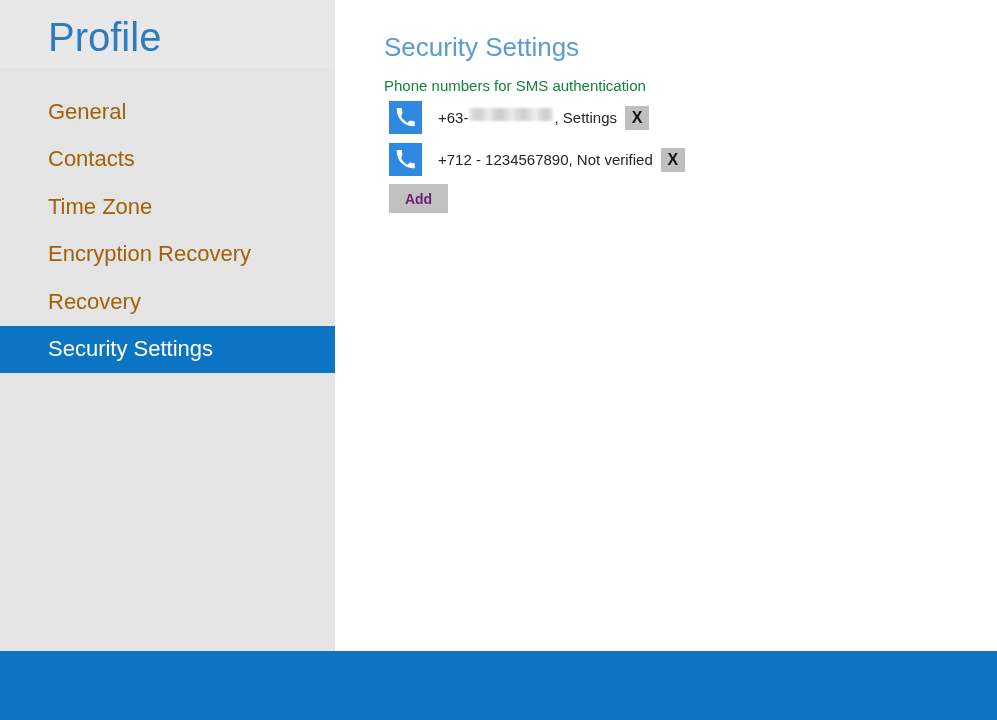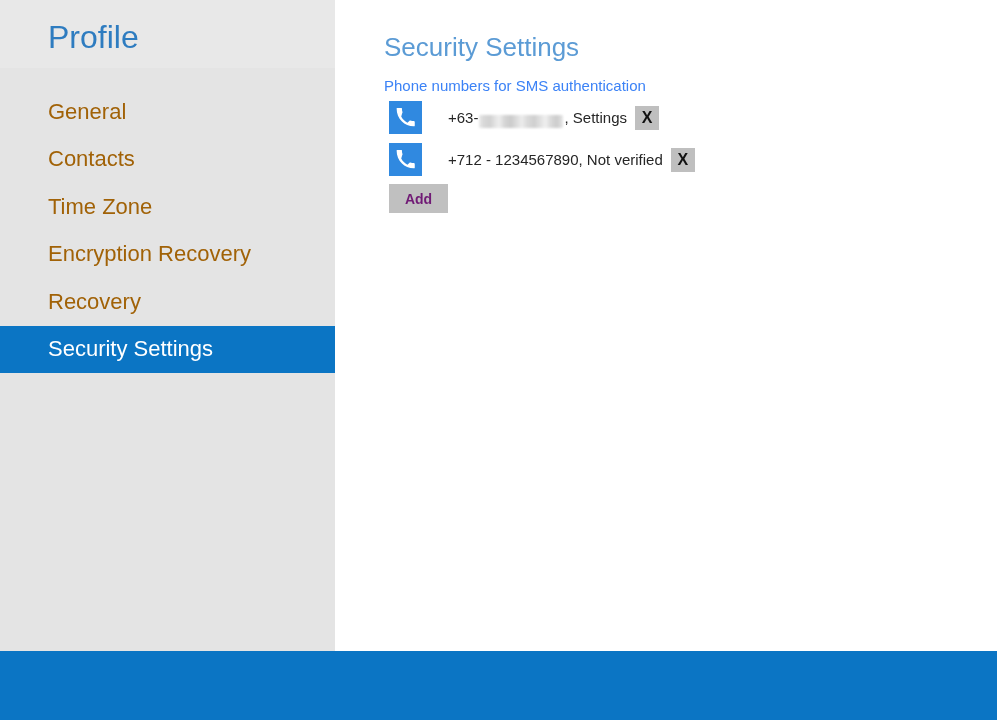--- a/index.html
+++ b/index.html
@@ -35,21 +35,21 @@
     left: 0;
     top: 0;
     width: 335px;
     height: 68px;
     background: #e8e8e8;
   }
   #profile-title {
     position: absolute;
     left: 48px;
     top: 12px;
-    font-size: 32px;
+    font-size: 40px;
     font-weight: 300;
     color: #2e7cc0;
     letter-spacing: 0px;
     line-height: 50px;
     white-space: nowrap;
   }
   .nav-list {
     position: absolute;
     left: 0;
     top: 88px;
@@ -91,21 +91,21 @@
     color: #5b9bd5;
     white-space: nowrap;
     line-height: 32px;
   }
   #section-subtitle {
     position: absolute;
     left: 49px;
     top: 76px;
     font-size: 15px;
     font-weight: 400;
-    color: #3b82f6;
+    color: #15803d;
     white-space: nowrap;
     line-height: 19px;
   }
 
   .phone-rows {
     position: absolute;
     left: 54px;
     top: 101px;
   }
   .phone-row {
@@ -122,26 +122,26 @@
     flex: 0 0 33px;
     display: flex;
     align-items: center;
     justify-content: center;
     cursor: pointer;
   }
   .phone-icon svg {
     display: block;
   }
   .phone-label {
-    margin-left: 26px;
+    margin-left: 16px;
     font-size: 15px;
     color: #262626;
     white-space: nowrap;
     display: flex;
-    align-items: flex-end;
+    align-items: flex-start;
     line-height: 20px;
   }
   .redacted {
     display: inline-block;
     width: 84px;
     height: 13px;
     margin: 0 1px;
     vertical-align: middle;
     border-radius: 1px;
     background:

